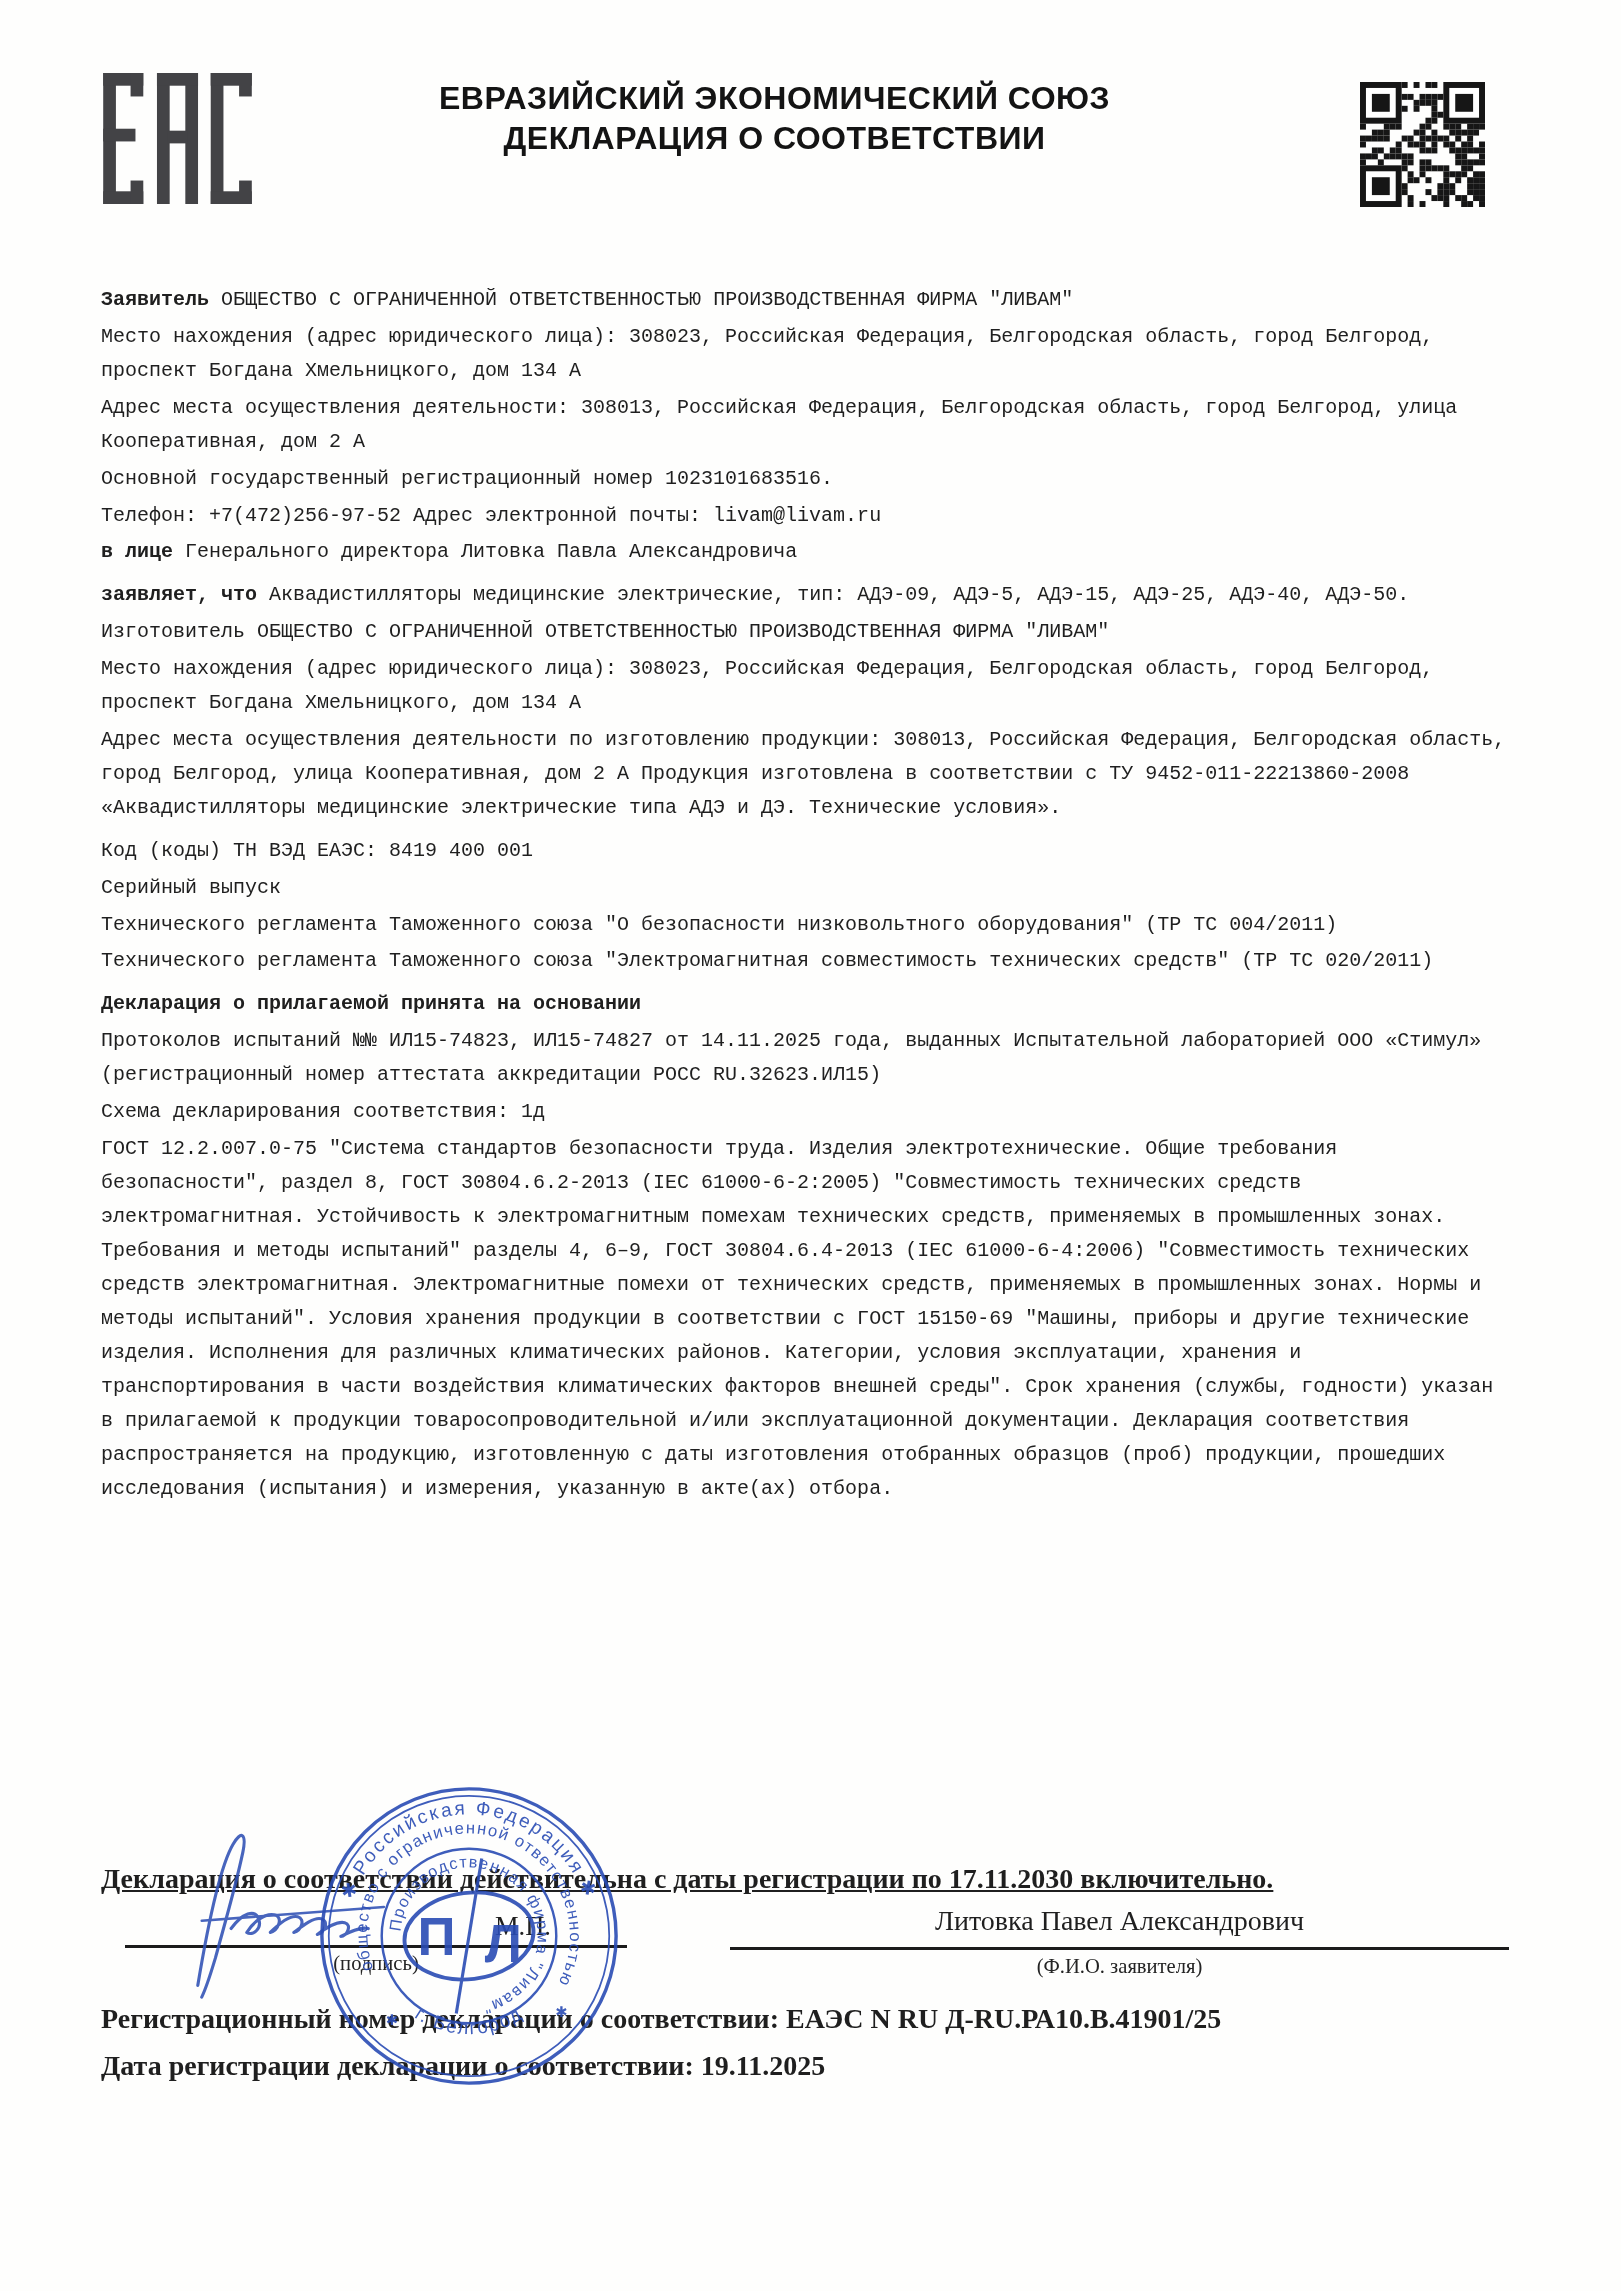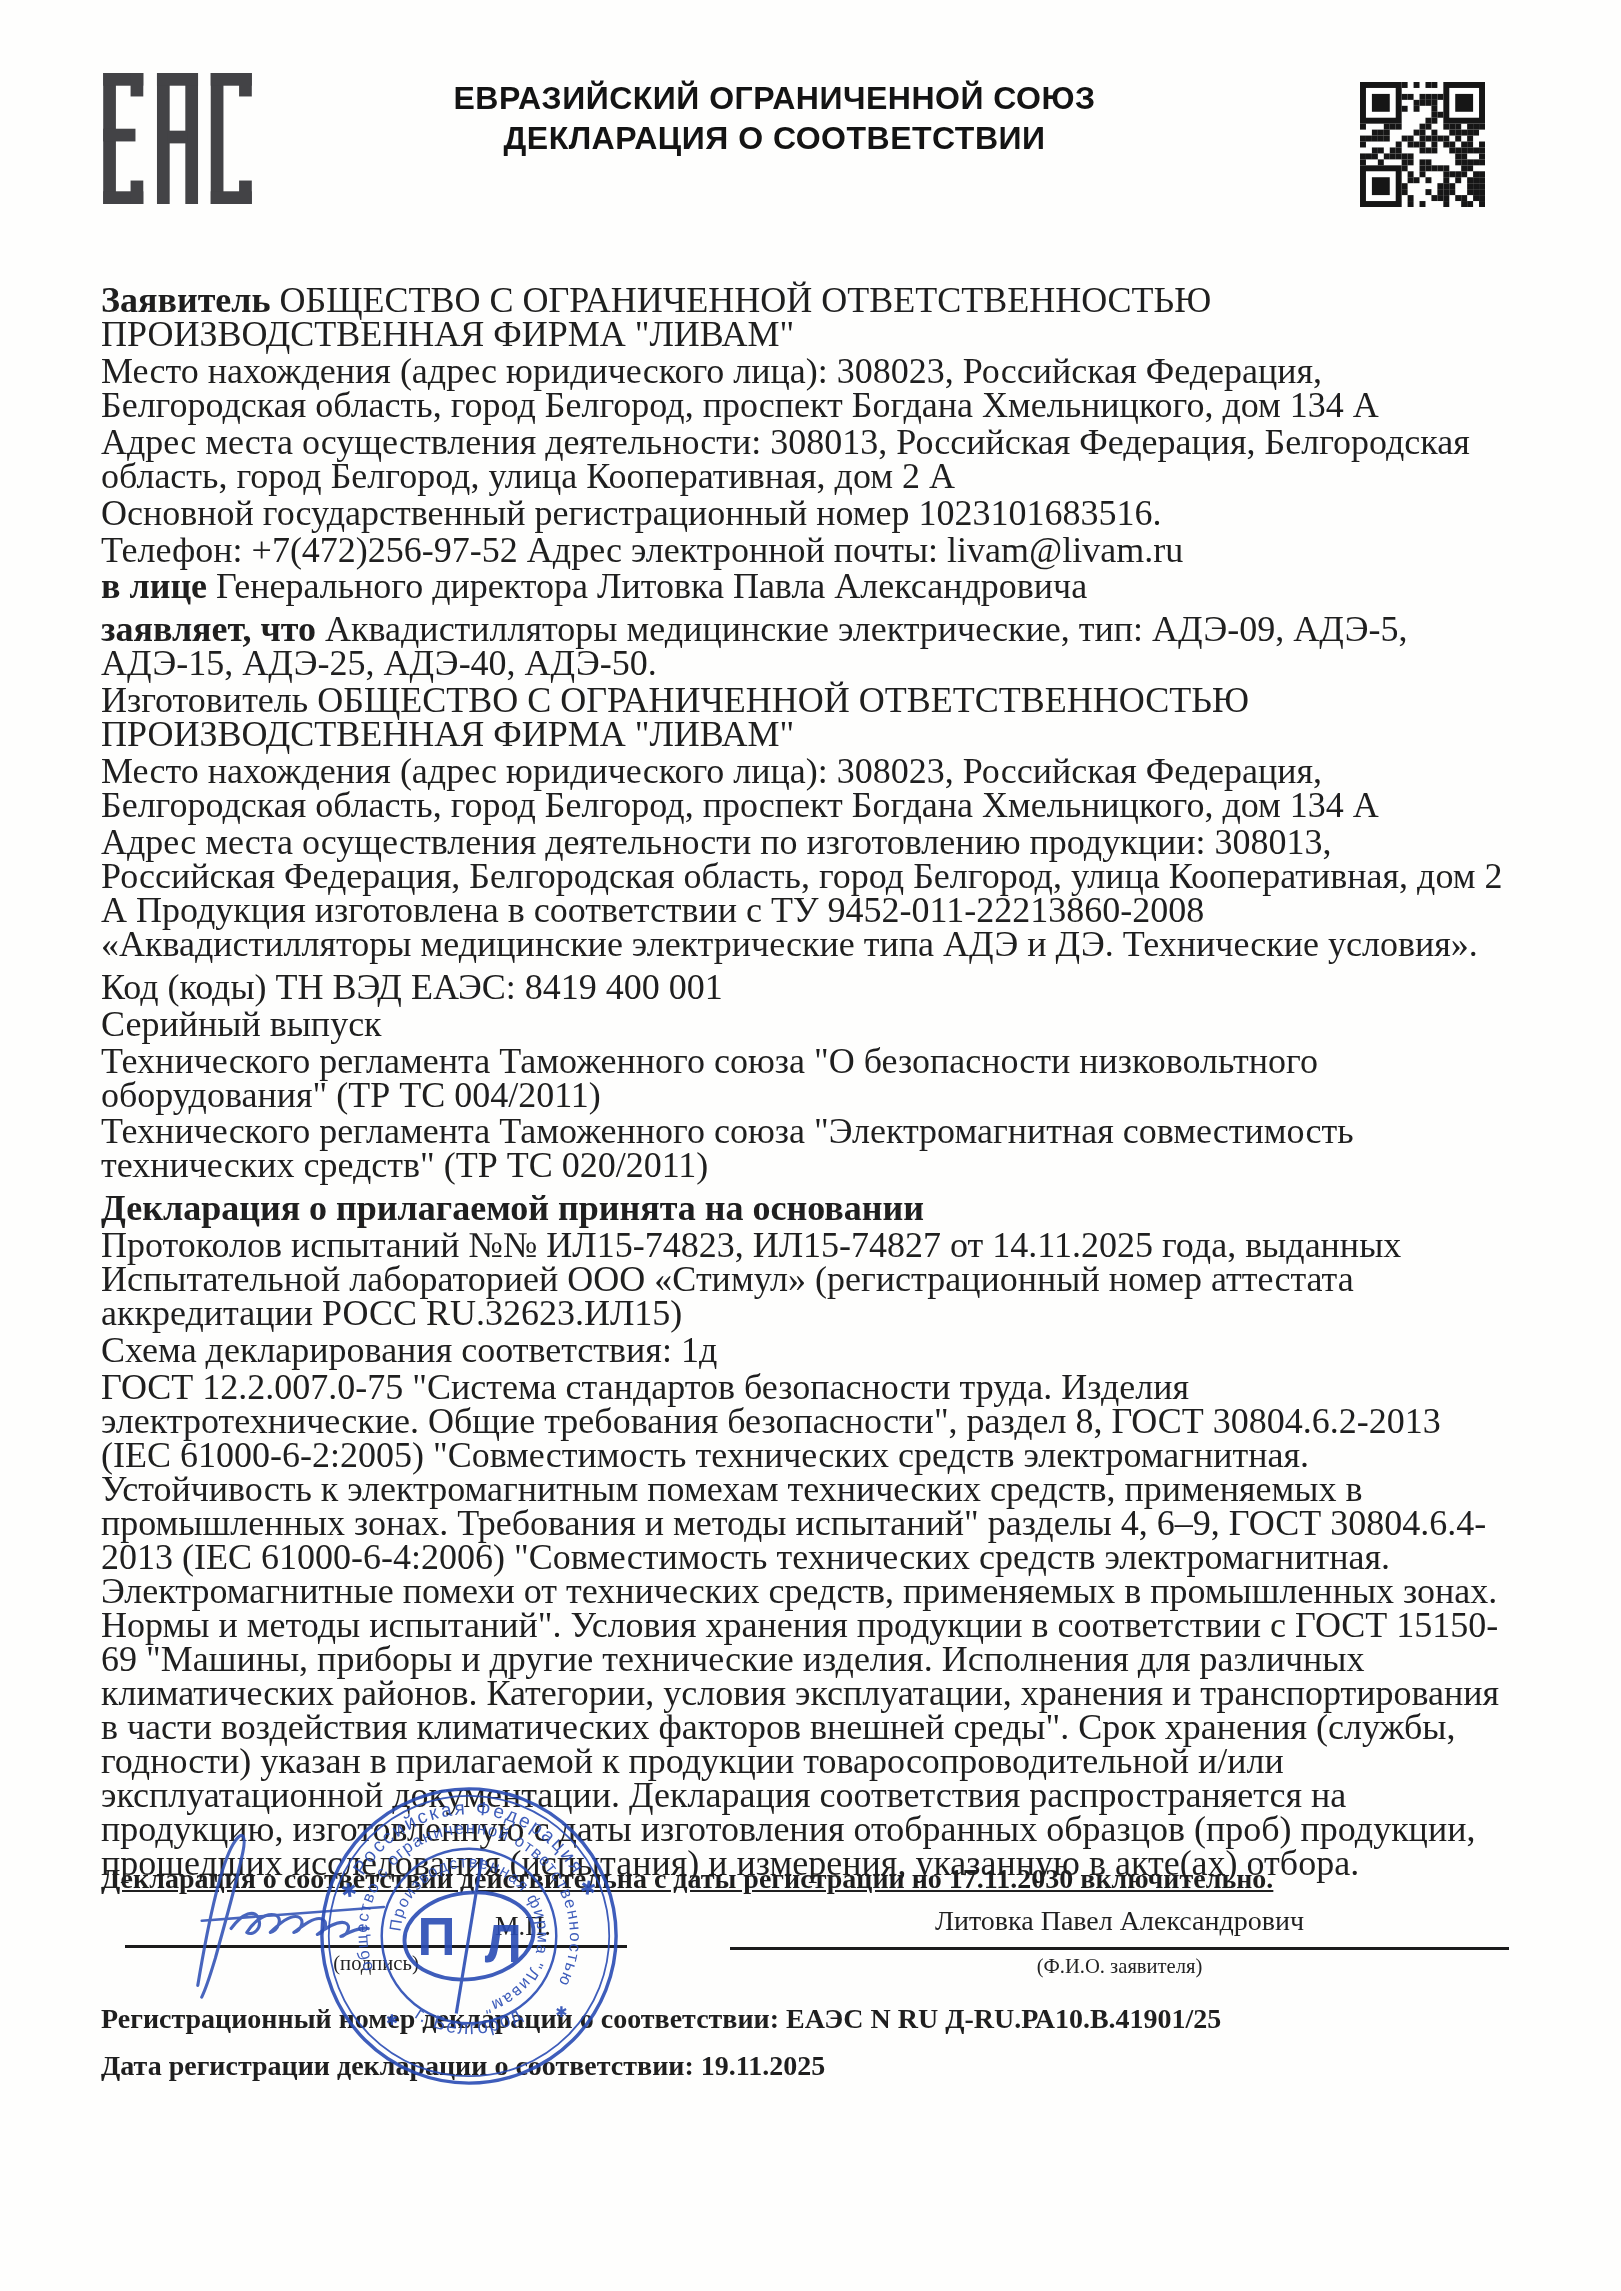--- a/index.html
+++ b/index.html
@@ -11,21 +11,21 @@
   
   .eac-logo{position:absolute; left:103px; top:73px;}
   .doc-title{
     position:absolute; left:59px; top:78px; width:1431px; text-align:center;
     font-family:"Liberation Sans", sans-serif; font-weight:bold;
     font-size:32px; line-height:40px; color:#141414; letter-spacing:0.5px;
   }
   .qr{position:absolute; left:1360px; top:82px;}
   
   .content{position:absolute; left:101px; top:283px; width:1406px;}
-  .content p{margin:0 0 2.9px 0; font-size:36px; line-height:34px;}
+  .content p{margin:0 0 2.9px 0; font-size:20px; line-height:34px;font-family:Liberation Mono, monospace;}
   .content p.gap{margin-top:8.8px;}
   .content b{font-weight:bold;}
   
   .validity{position:absolute; left:101px; top:1863px; width:1406px;
     font-size:28px; font-weight:bold;text-decoration:underline;}
   .sig-name{position:absolute; left:730px; top:1905px; width:779px;
     text-align:center; font-size:28px;}
   .mp{position:absolute; left:495px; top:1911px; font-size:26.5px;}
   .line{position:absolute; height:2.9px; background:#1b1b1b;}
   .line-left{left:125px; top:1945px; width:502px;}
@@ -62,21 +62,21 @@
     <rect x="66" y="59" width="20" height="13"></rect>
 
     <rect x="110" y="0" width="13" height="134"></rect>
     <rect x="110" y="0" width="42" height="13"></rect>
     <rect x="139" y="0" width="13" height="24"></rect>
     <rect x="110" y="121" width="42" height="13"></rect>
     <rect x="139" y="110" width="13" height="24"></rect>
   </svg>
 
   <div class="doc-title">
-    <div>ЕВРАЗИЙСКИЙ ОГРАНИЧЕННОЙ СОЮЗ</div>
+    <div>ЕВРАЗИЙСКИЙ ЭКОНОМИЧЕСКИЙ СОЮЗ</div>
     <div>ДЕКЛАРАЦИЯ О СООТВЕТСТВИИ</div>
   </div>
 
   <svg class="qr" width="125" height="125" viewBox="0 0 126 126" fill="#161616">
     <g>
       <rect x="0" y="0" width="42" height="42"></rect>
         <rect x="6" y="6" width="30" height="30" fill="#fff"></rect>
         <rect x="12" y="12" width="18" height="18"></rect>
       <rect x="84" y="0" width="42" height="42"></rect>
         <rect x="90" y="6" width="30" height="30" fill="#fff"></rect>

